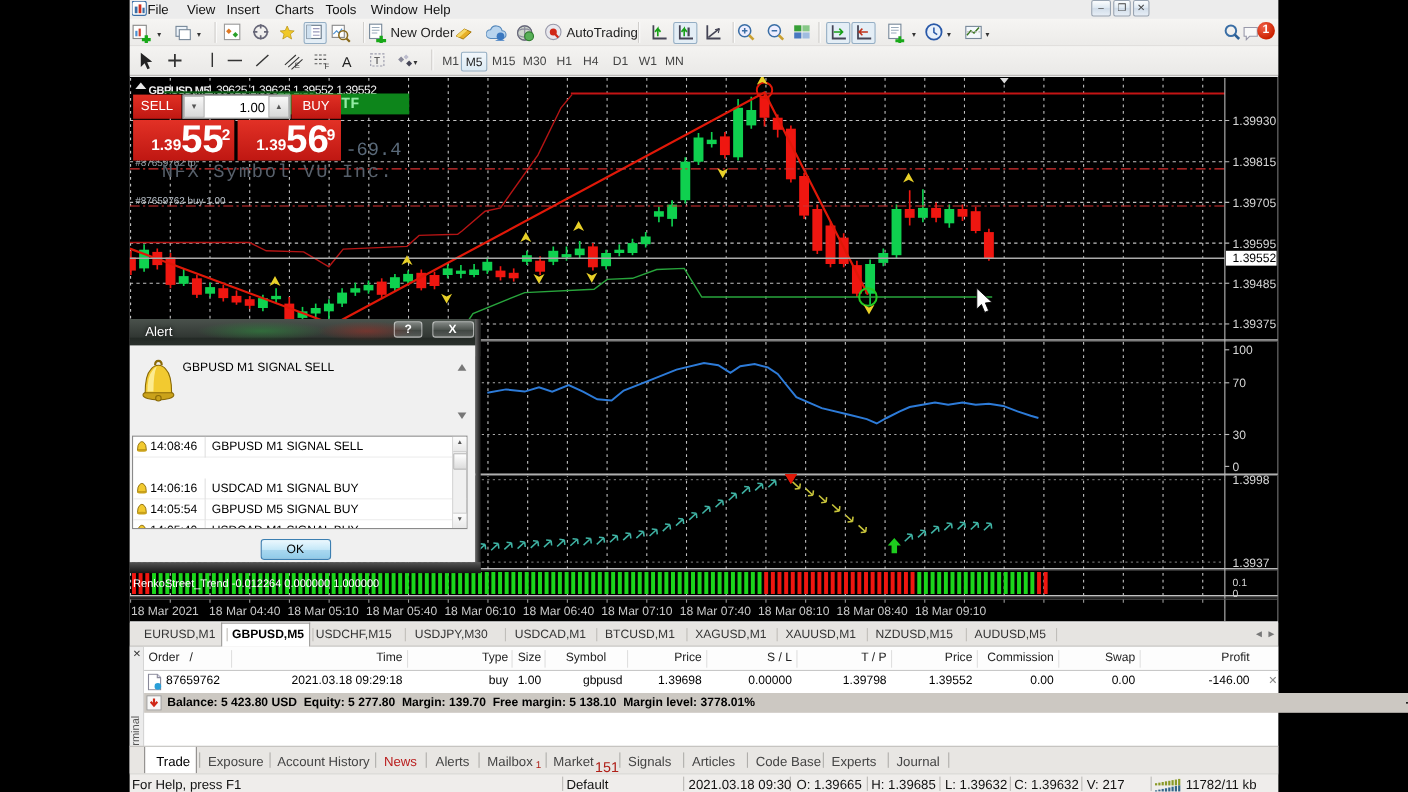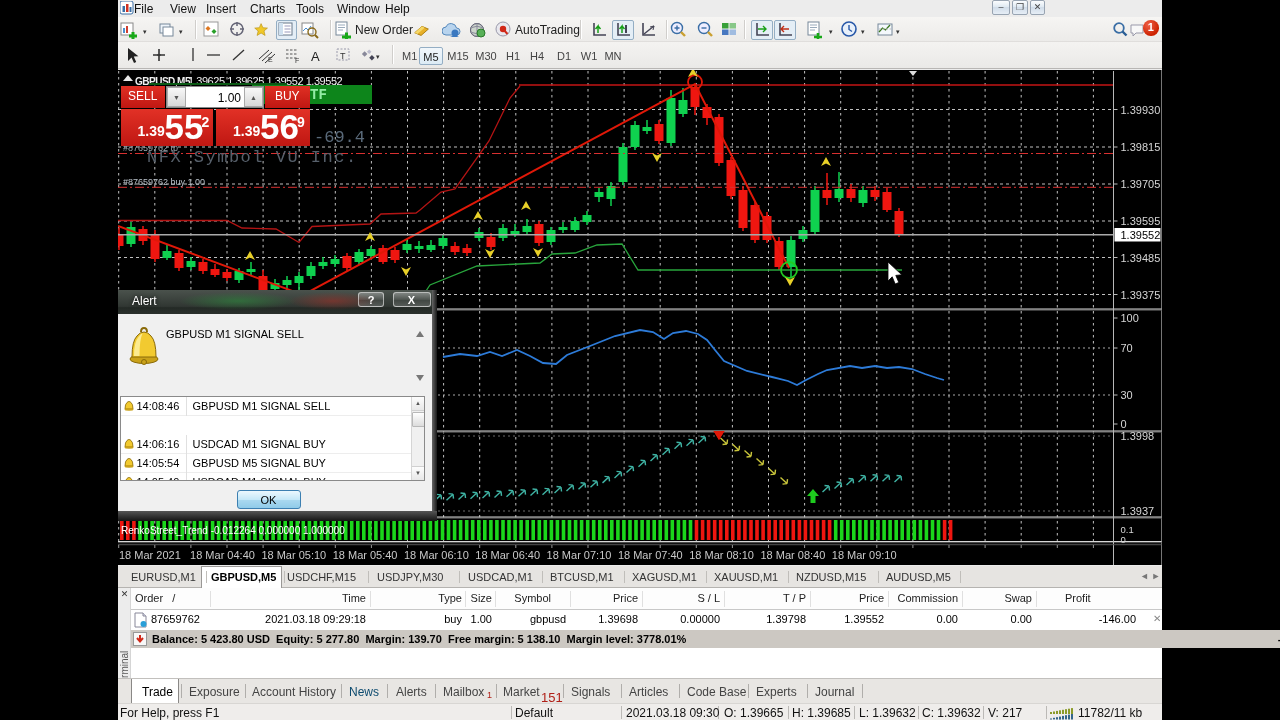--- a/index.html
+++ b/index.html
@@ -842,21 +842,21 @@
         <div class="hdrc" style="left:115px;width:120px;text-align:right">Time</div>
         <div class="hdrc" style="left:211px;width:120px;text-align:right">Type</div>
         <div class="hdrc" style="left:241px;width:120px;text-align:right">Size</div>
         <div class="hdrc" style="left:320px;width:100px;text-align:right">Symbol</div>
         <div class="hdrc" style="left:387px;width:120px;text-align:right">Price</div>
         <div class="hdrc" style="left:469px;width:120px;text-align:right">S / L</div>
         <div class="hdrc" style="left:555px;width:120px;text-align:right">T / P</div>
         <div class="hdrc" style="left:633px;width:120px;text-align:right">Price</div>
         <div class="hdrc" style="left:707px;width:120px;text-align:right">Commission</div>
         <div class="hdrc" style="left:781px;width:120px;text-align:right">Swap</div>
-        <div class="hdrc" style="left:934px;width:120px;">Profit</div>
+        <div class="hdrc" style="left:885px;width:120px;text-align:right">Profit</div>
         <div style="position:absolute;left:79px;top:3px;width:1px;height:16px;background:#e0e0e0"></div>
         <div style="position:absolute;left:239px;top:3px;width:1px;height:16px;background:#e0e0e0"></div>
         <div style="position:absolute;left:334px;top:3px;width:1px;height:16px;background:#e0e0e0"></div>
         <div style="position:absolute;left:364px;top:3px;width:1px;height:16px;background:#e0e0e0"></div>
         <div style="position:absolute;left:439px;top:3px;width:1px;height:16px;background:#e0e0e0"></div>
         <div style="position:absolute;left:511px;top:3px;width:1px;height:16px;background:#e0e0e0"></div>
         <div style="position:absolute;left:593px;top:3px;width:1px;height:16px;background:#e0e0e0"></div>
         <div style="position:absolute;left:679px;top:3px;width:1px;height:16px;background:#e0e0e0"></div>
         <div style="position:absolute;left:757px;top:3px;width:1px;height:16px;background:#e0e0e0"></div>
         <div style="position:absolute;left:831px;top:3px;width:1px;height:16px;background:#e0e0e0"></div>
@@ -891,21 +891,21 @@
         <div style="position:absolute;right:25px;top:3px">-146.00</div>
       </div>
 </div>
 <div id="btabs">
 <div style="position:absolute;left:13px;top:0;width:48px;height:25px;background:#fff;border:1px solid #8a8886;border-top:none;border-bottom:none;box-shadow:0 1px 0 #fff inset"></div>
       <div class="btab" style="left:24px;color:#000">Trade</div>
       <div class="btab" style="left:71px;color:#444">Exposure</div>
       <div class="btsep" style="left:63px"></div>
       <div class="btab" style="left:134px;color:#444">Account History</div>
       <div class="btsep" style="left:127px"></div>
-      <div class="btab" style="left:231px;color:#0c4a6e">News</div>
+      <div class="btab" style="left:231px;color:#b91c1c">News</div>
       <div class="btsep" style="left:223px"></div>
       <div class="btab" style="left:278px;color:#444">Alerts</div>
       <div class="btsep" style="left:269px"></div>
       <div class="btab" style="left:325px;color:#444">Mailbox</div>
       <div class="btsep" style="left:317px"></div>
       <div class="btab" style="left:385px;color:#444">Market</div>
       <div class="btsep" style="left:378px"></div>
       <div class="btab" style="left:453px;color:#444">Signals</div>
       <div class="btsep" style="left:445px"></div>
       <div class="btab" style="left:511px;color:#444">Articles</div>

